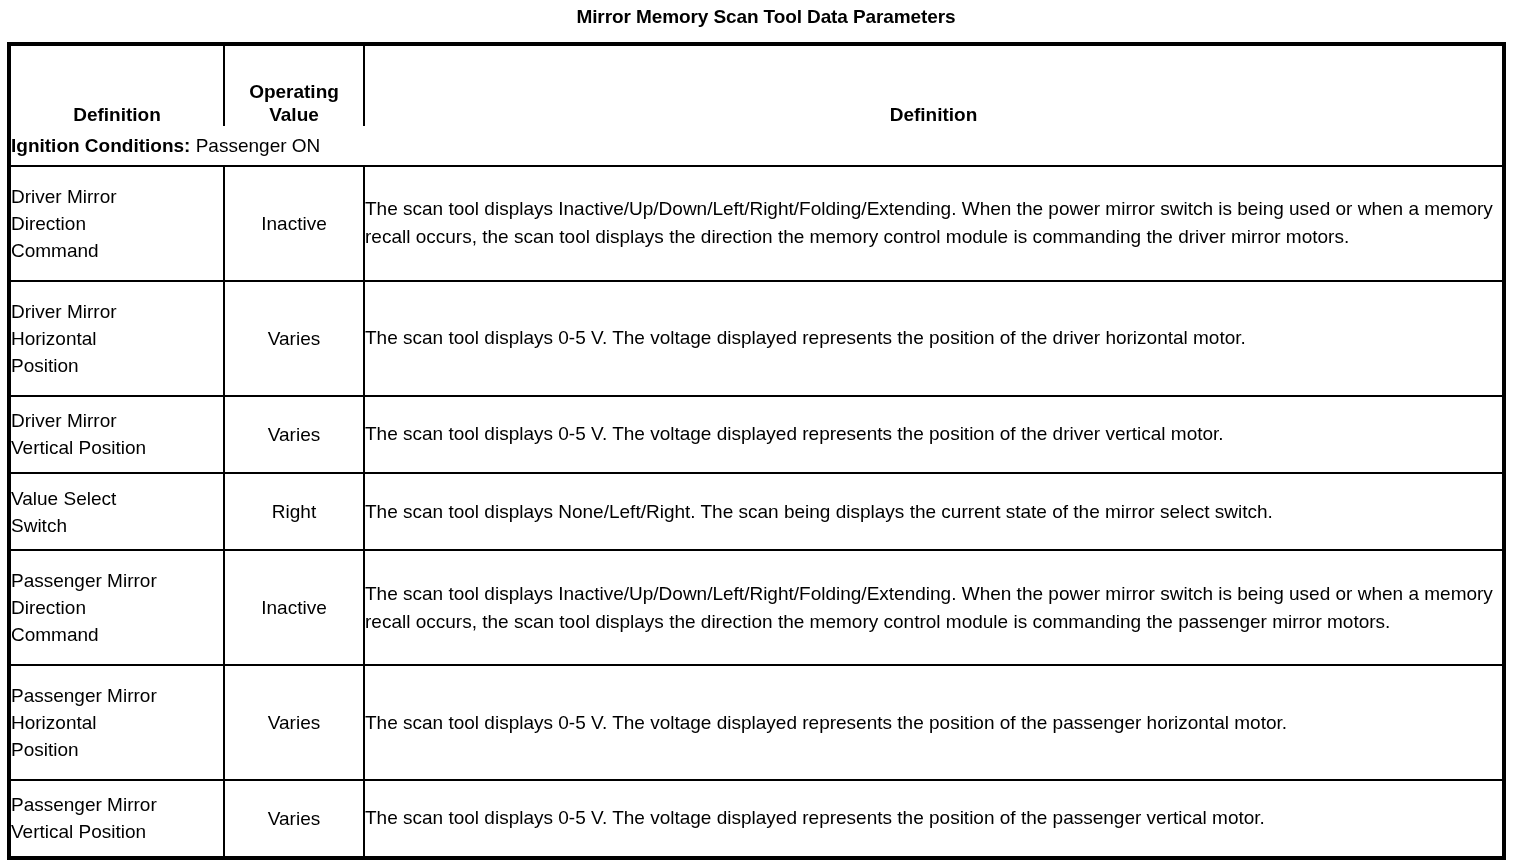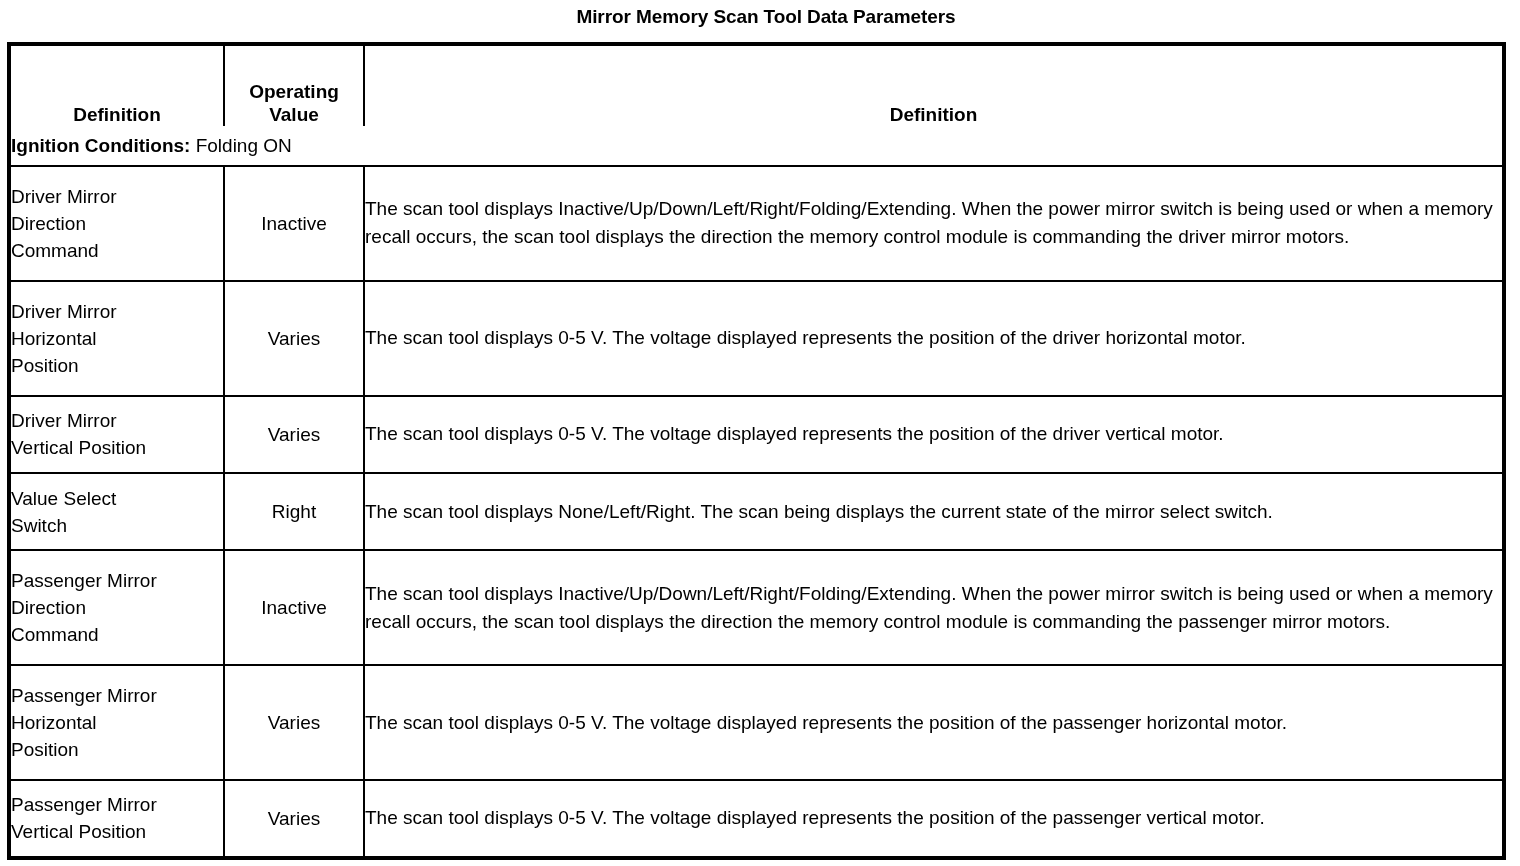--- a/index.html
+++ b/index.html
@@ -138,21 +138,21 @@
             <span class="nowrap-line">Operating</span>
             <span class="nowrap-line">Value</span>
           </th>
           <th class="th-def">Definition</th>
         </tr>
       </thead>
       <tbody>
         <tr>
           <td class="cond-cell" colspan="3">
             <span class="cond-label">Ignition Conditions:</span>
-            <span class="cond-value">Folding ON</span>
+            <span class="cond-value">Passenger ON</span>
           </td>
         </tr>
 
         <tr>
           <td class="param-cell">
             <span class="nowrap-line">Driver Mirror</span>
             <span class="nowrap-line">Direction</span>
             <span class="nowrap-line">Command</span>
           </td>
           <td class="value-cell">Inactive</td>

